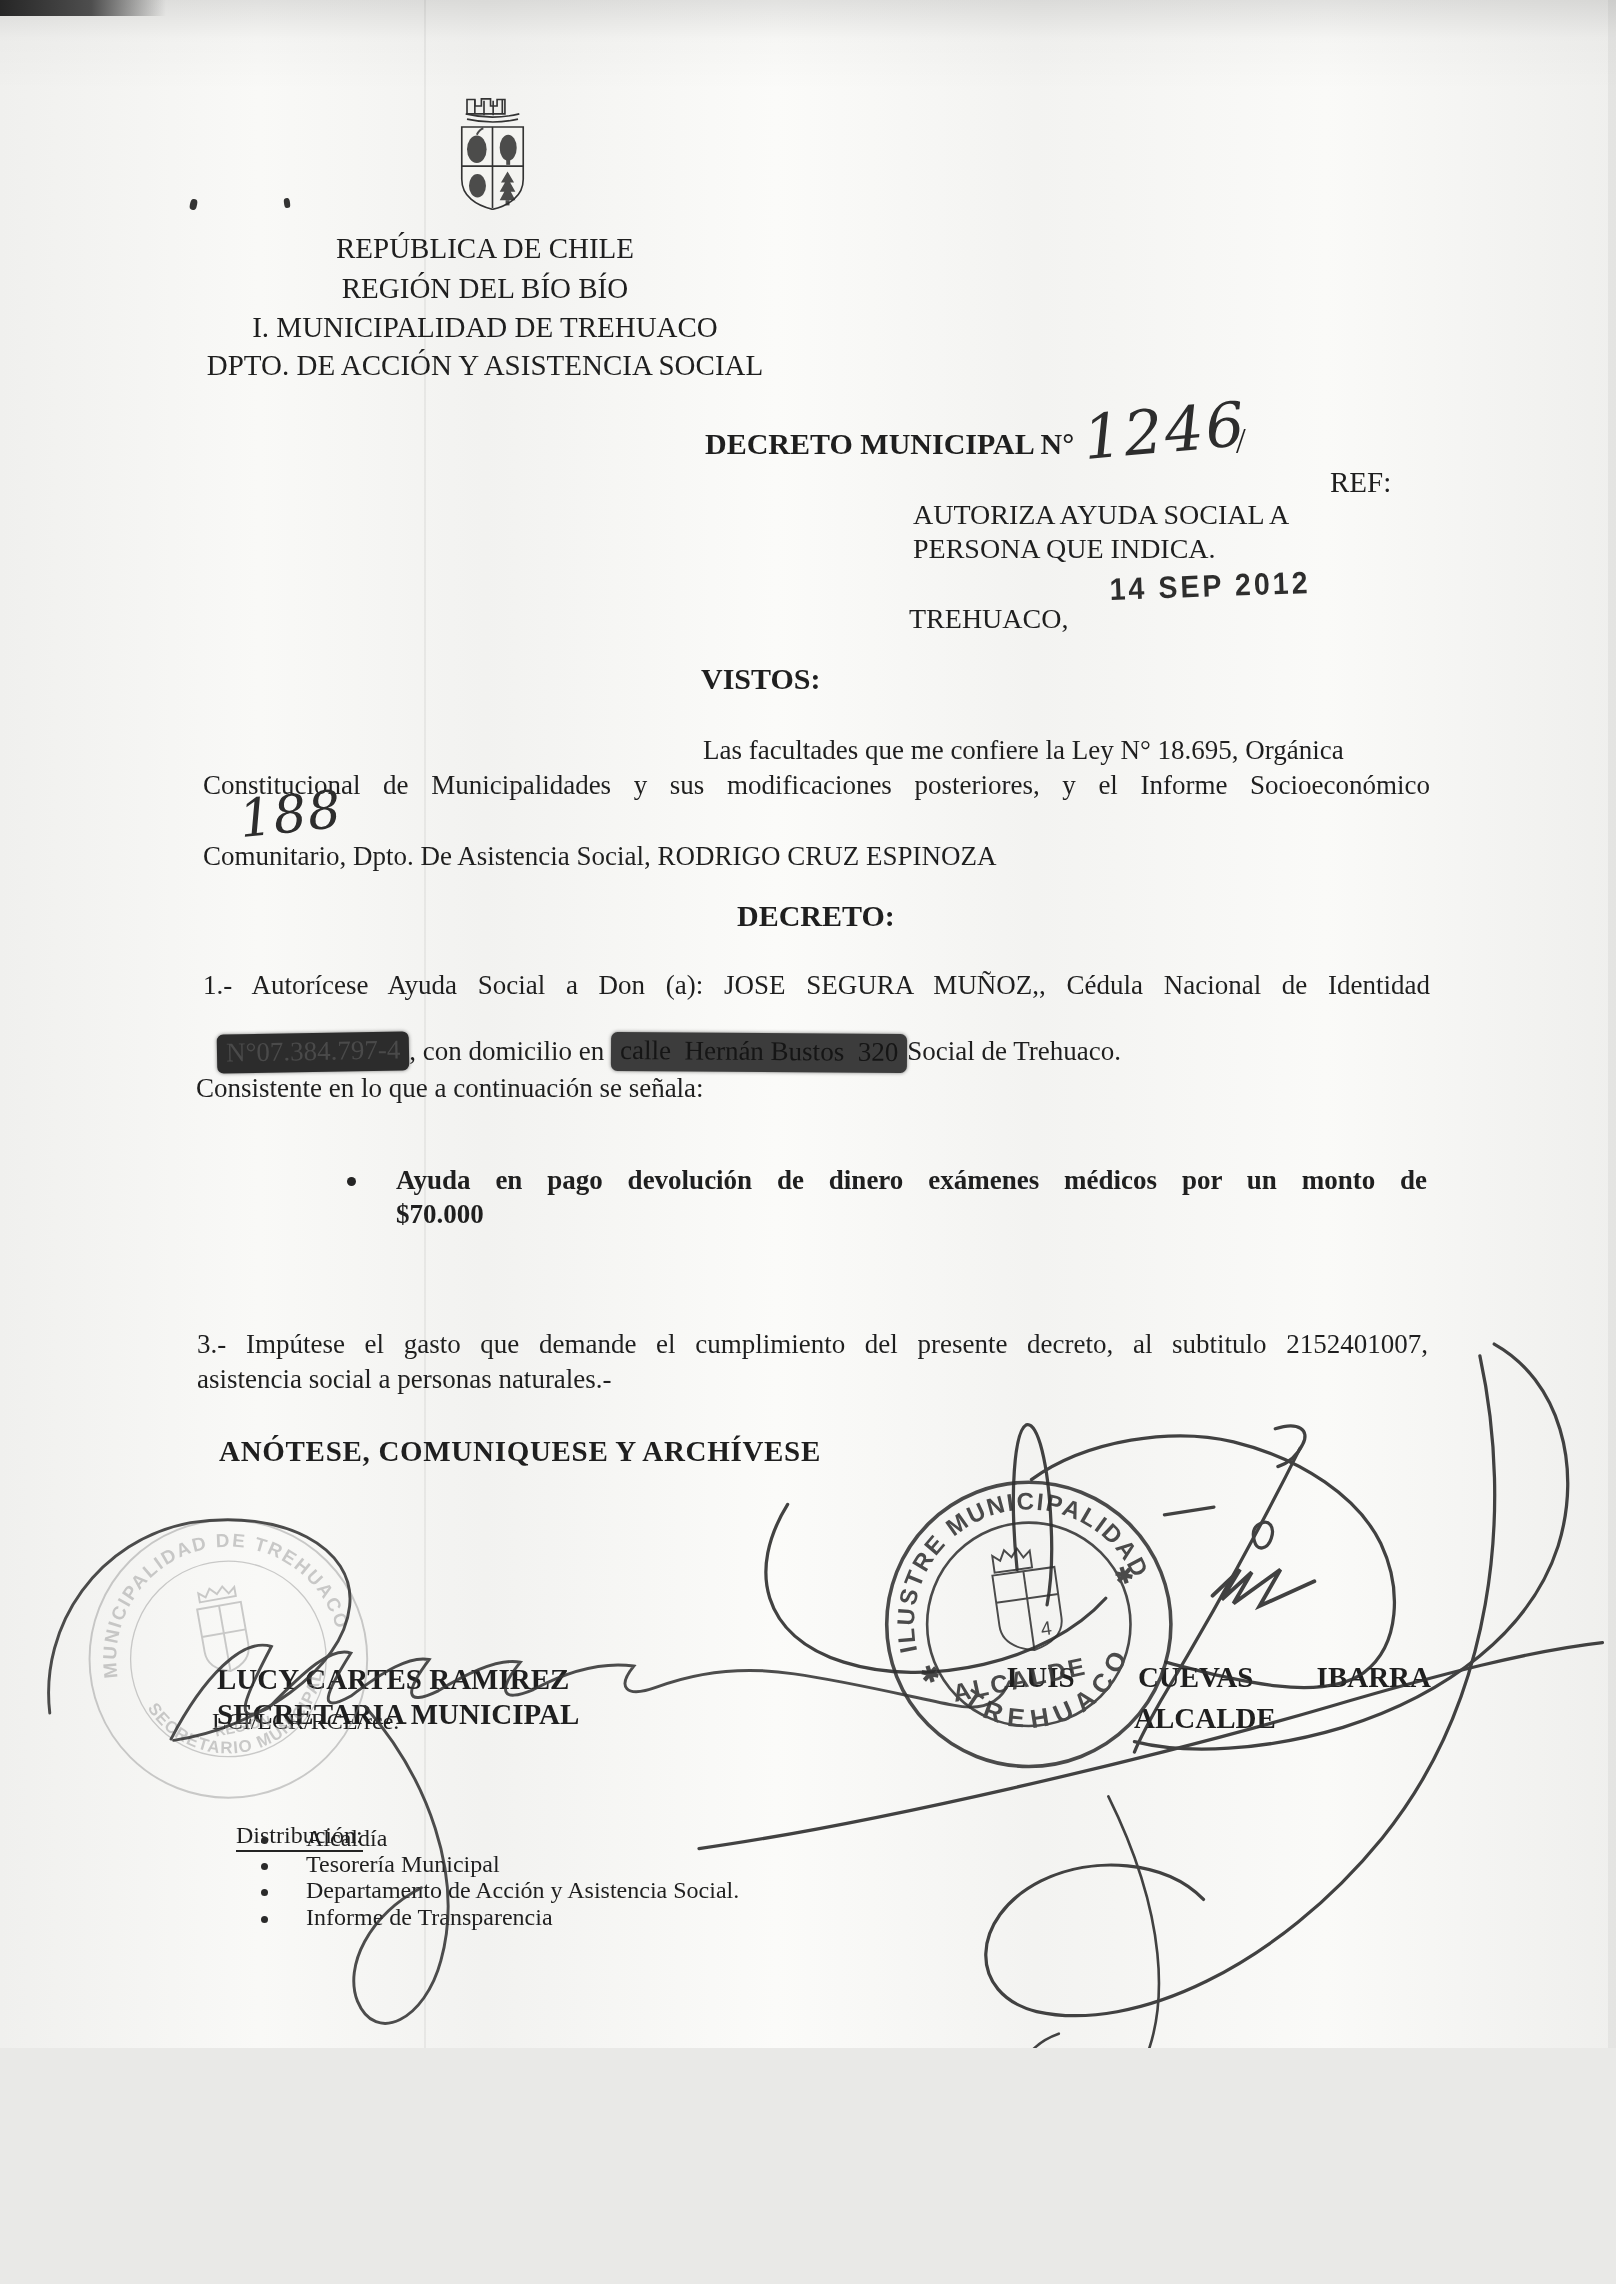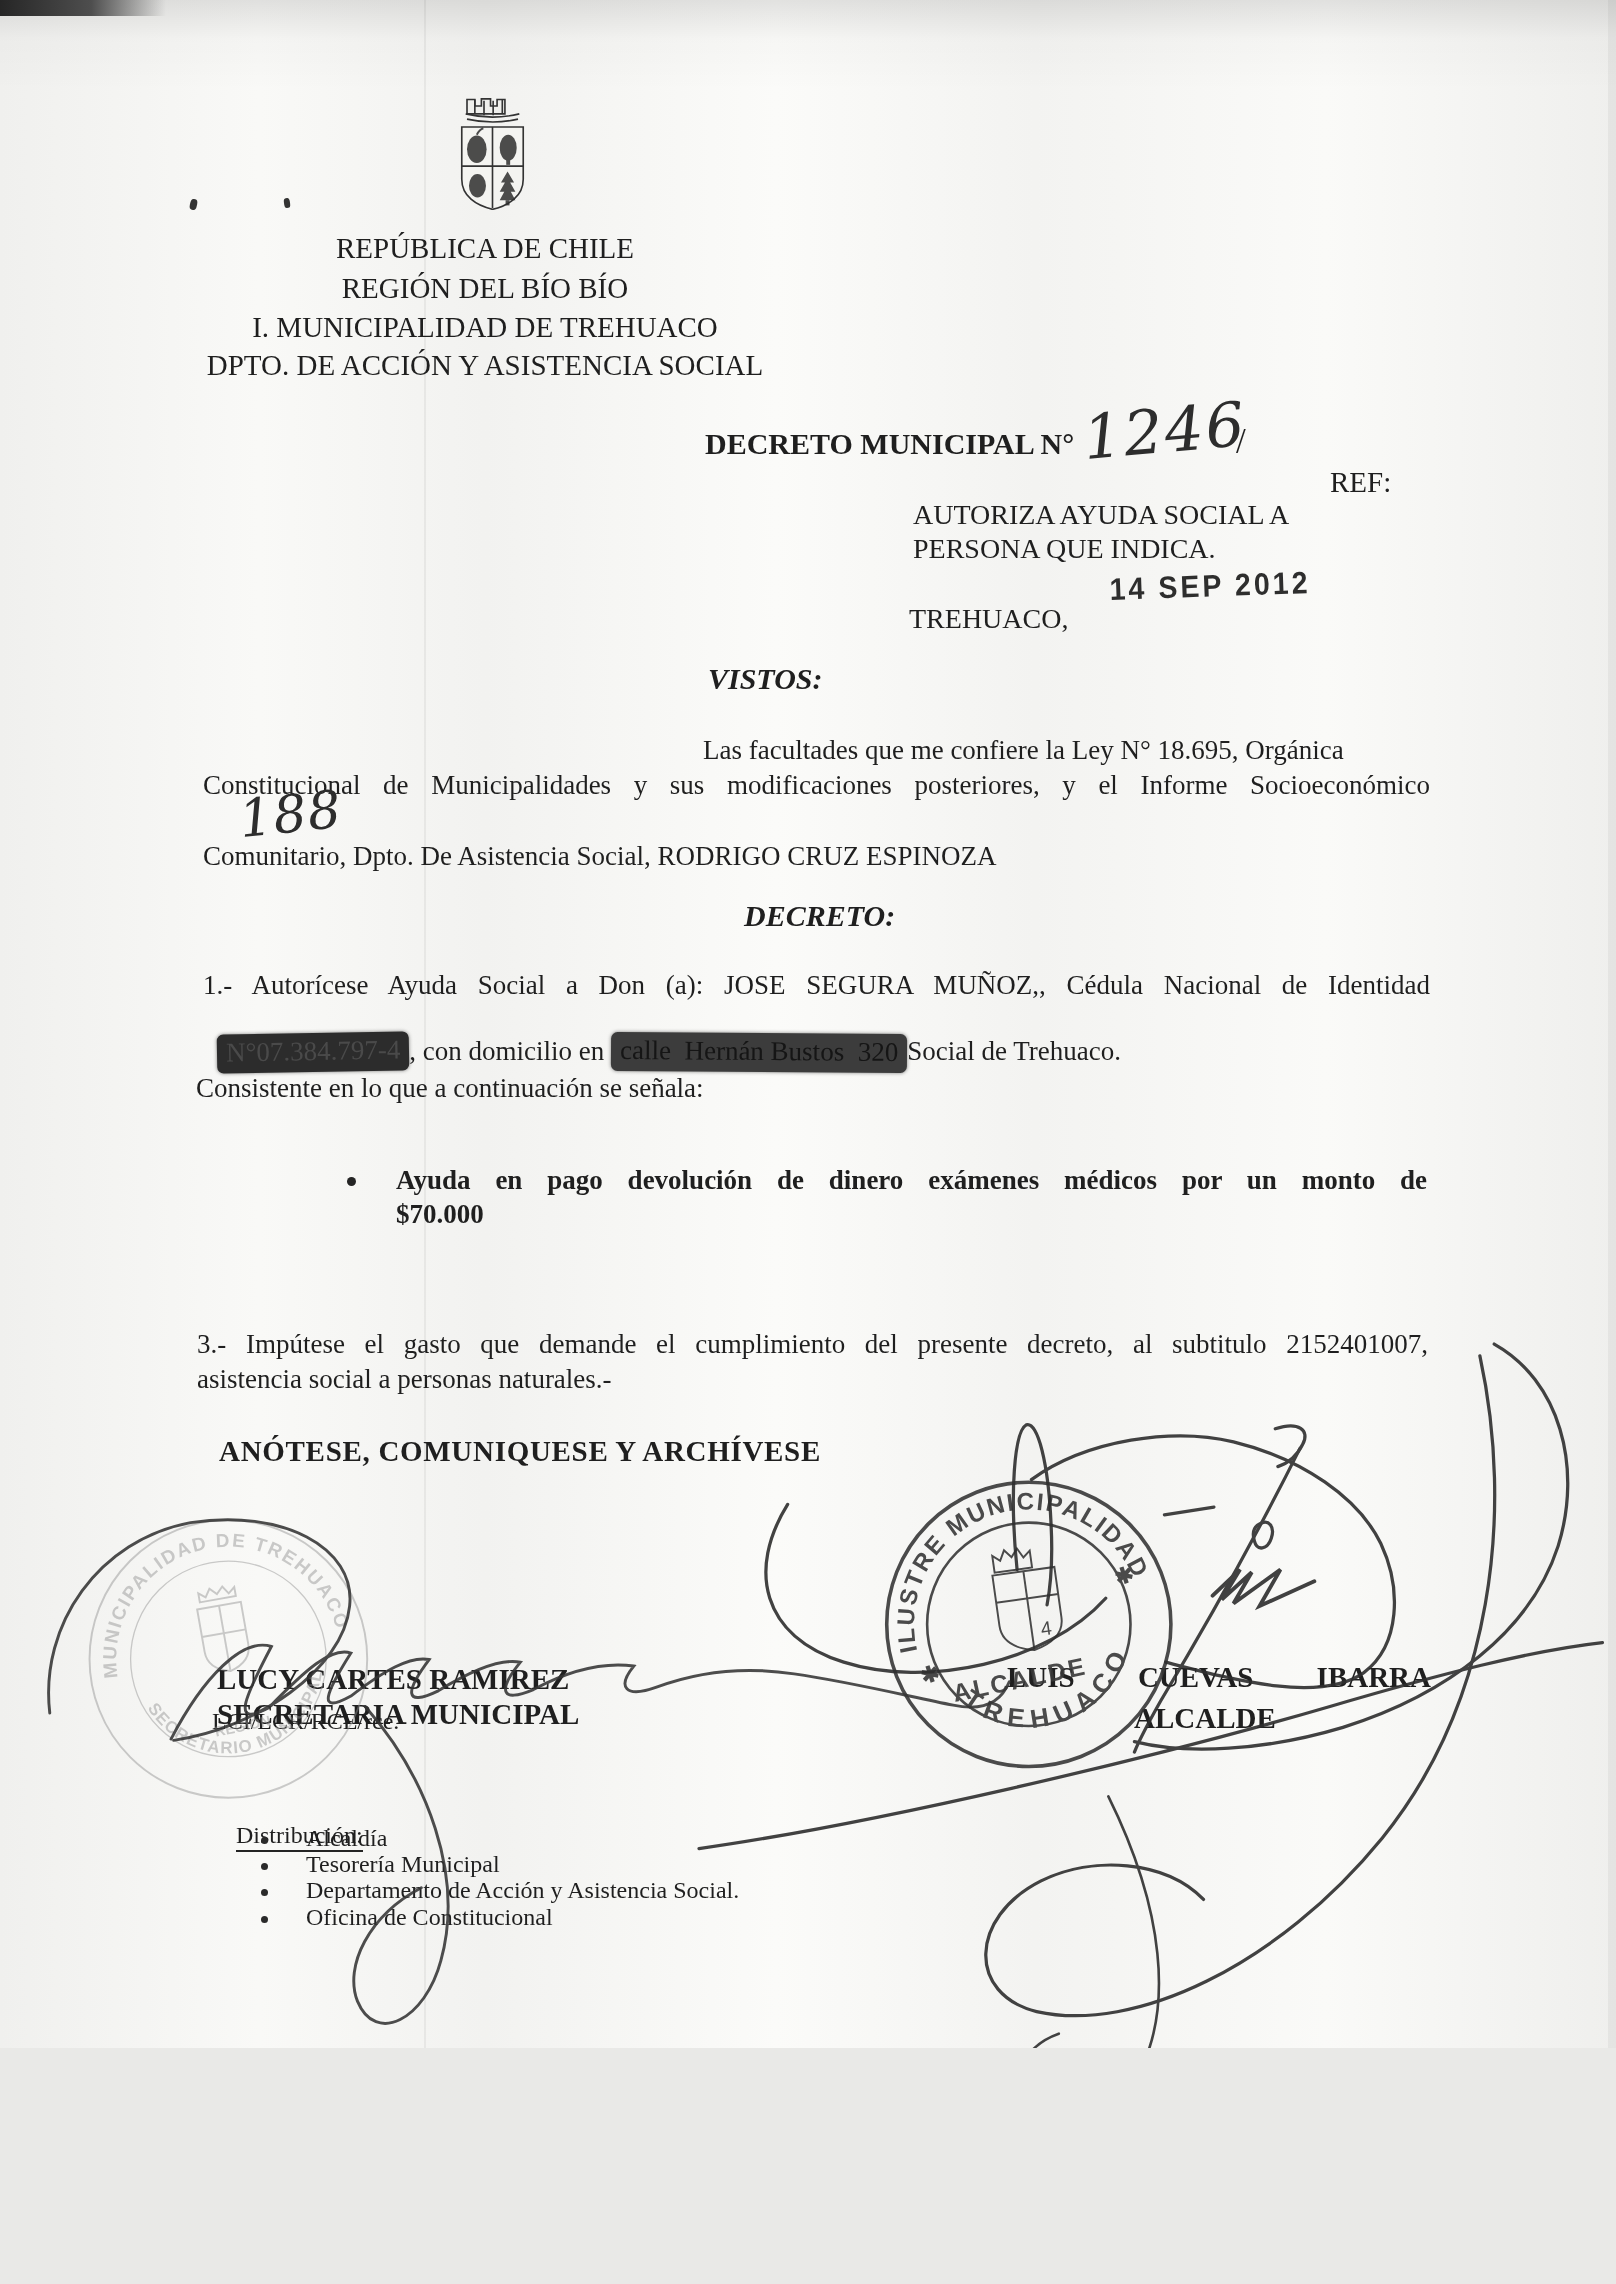--- a/index.html
+++ b/index.html
@@ -7,21 +7,21 @@
     position:relative; width:1617px; height:2048px; overflow:hidden;
     background:
       linear-gradient(180deg, rgba(0,0,0,0.10) 0px, rgba(0,0,0,0.02) 39px, rgba(0,0,0,0) 91px),
       linear-gradient(90deg, #f0f0ee 0%, #f9f9f7 16%, #f2f2f0 30%, #fbfbf9 48%, #f3f3f1 64%, #fafaf8 82%, #efefed 100%);
     font-family:"Liberation Serif", serif; color:#1f1f1f;
   }
   .abs{position:absolute;}
   .line{font-size:27px; line-height:1.25; white-space:pre;}
   .just{white-space:normal; text-align:justify; text-align-last:justify;}
   .b{font-weight:bold;}
-  .bi{font-weight:bold; font-style:italic;margin-left:7px;}
+  .bi{font-weight:bold; }
   .hdr{font-size:29px; text-align:center; white-space:pre;}
   .hw{font-family:"DejaVu Serif", serif; font-style:italic; color:#2d2d2d;}
   .redact{
     display:inline-block; background:#3c3c3c; color:#151515;
     padding:2px 9px 3.3px 9px; border-radius:6.5px; white-space:pre;
     box-shadow:0 0 3.9px rgba(40,40,40,.6);
   }
   .redact.darker{background:#2c2c2c; color:#4a4a4a;}
   .dot{width:9px;height:9px;border-radius:50%;background:#242424;}
   .smalldot{width:7.2px;height:7.2px;border-radius:50%;background:#2a2a2a;}
@@ -126,21 +126,21 @@
   <div class="abs foot" style="left:212px;top:1795px;">
     <span class="underln">Distribución:</span>
   </div>
   <div class="abs smalldot" style="left:261px;top:1837px;"></div>
   <div class="abs foot" style="left:306px;top:1825px;">Alcaldía</div>
   <div class="abs smalldot" style="left:261px;top:1863px;"></div>
   <div class="abs foot" style="left:306px;top:1851px;">Tesorería Municipal</div>
   <div class="abs smalldot" style="left:261px;top:1889px;"></div>
   <div class="abs foot" style="left:306px;top:1877px;">Departamento de Acción y Asistencia Social.</div>
   <div class="abs smalldot" style="left:261px;top:1916px;"></div>
-  <div class="abs foot" style="left:306px;top:1904px;">Oficina de Constitucional</div>
+  <div class="abs foot" style="left:306px;top:1904px;">Informe de Transparencia</div>
 
   <svg class="overlay" width="1617" height="2284" viewBox="0 0 2480 3504">
     <defs>
       <path id="lsTop" d="M 178,2545 A 172,172 0 1 1 522,2545"></path>
       <path id="lsBot" d="M 205,2545 A 145,145 0 0 0 495,2545"></path>
       <path id="rsTop" d="M 1402,2492 A 176,176 0 1 1 1754,2492"></path>
       <path id="rsBot" d="M 1420,2492 A 158,158 0 0 0 1736,2492"></path>
     </defs>
 
     <g opacity="0.45" stroke="#909090" fill="none" stroke-width="3">

